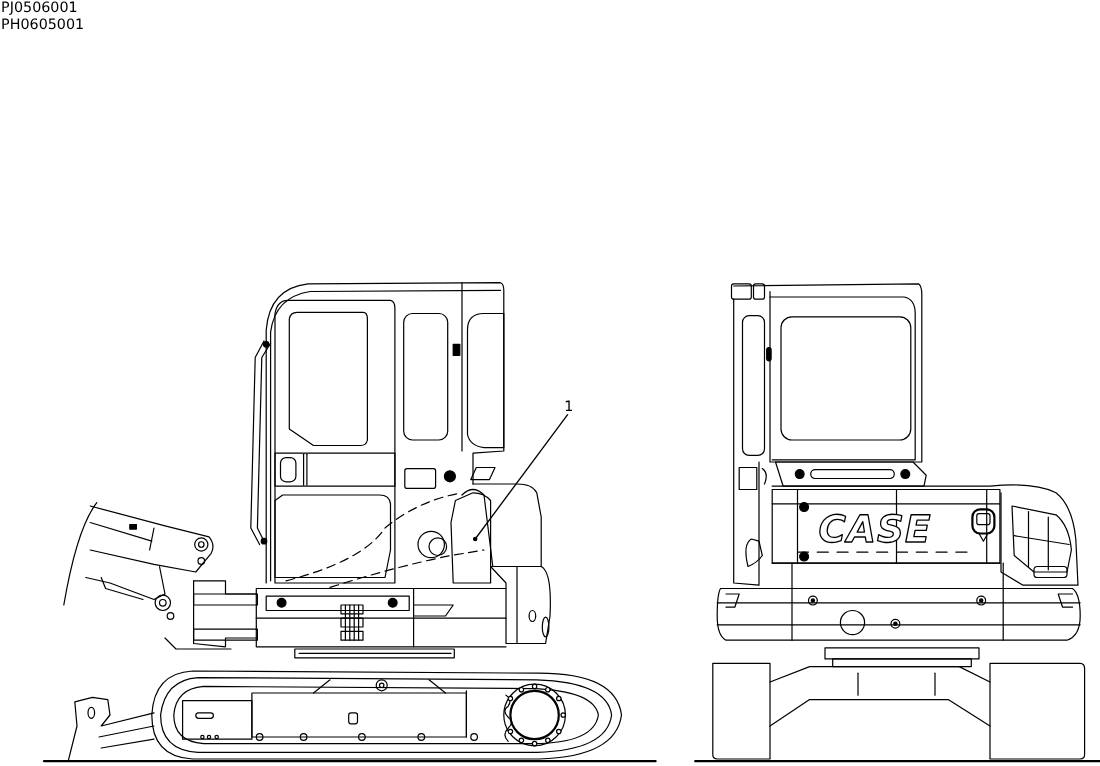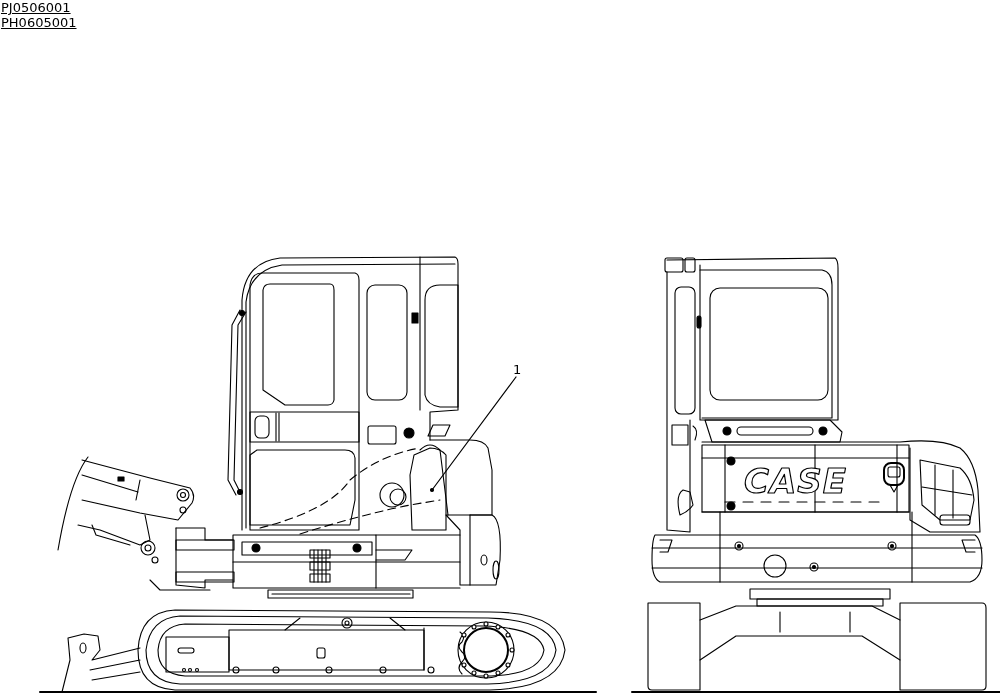--- a/index.html
+++ b/index.html
@@ -1,20 +1,20 @@
 <!DOCTYPE html>
 <html><head>
 <meta charset="utf-8">
 <style>
   html, body { margin: 0; padding: 0; background: #ffffff; }
   body { width: 1000px; height: 696px; position: relative; overflow: hidden;
          font-family: "DejaVu Sans", sans-serif; }
   .codes { position: absolute; left: 1px; top: 0px; font-size: 13px; line-height: 15px;
            color: #000; }
-  .codes div { white-space: nowrap; text-decoration: underline; }
+  .codes div { white-space: nowrap; }
   svg.drawing { position: absolute; left: 0; top: 0; }
   .callout-label { font-family: "DejaVu Sans", sans-serif; font-size: 13px; fill: #000; }
   .brand-text { font-family: "DejaVu Sans", sans-serif; font-weight: bold; font-style: italic;
                 font-size: 34px; fill: #fff; stroke: #000; stroke-width: 1.2; letter-spacing: 1px; }
 </style>
 </head>
 <body>
 
 <div class="codes">
   <div>PJ0506001</div>

